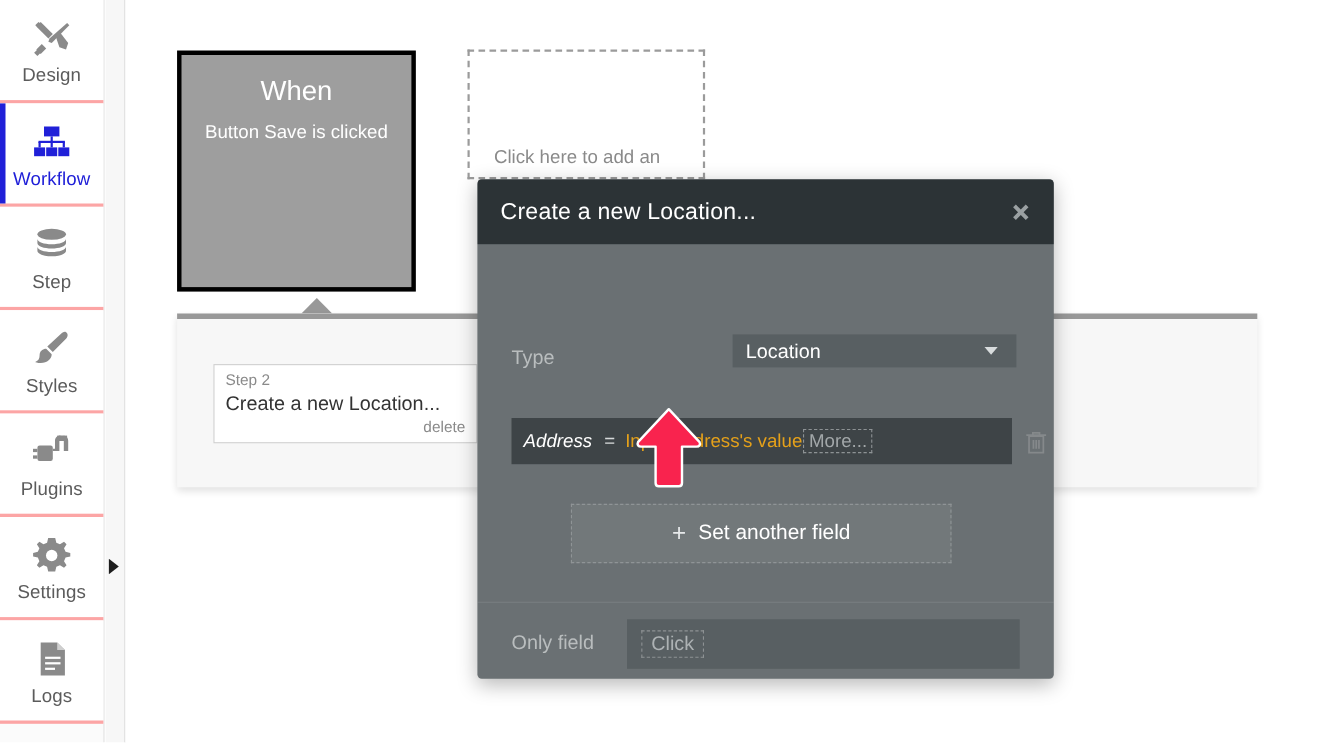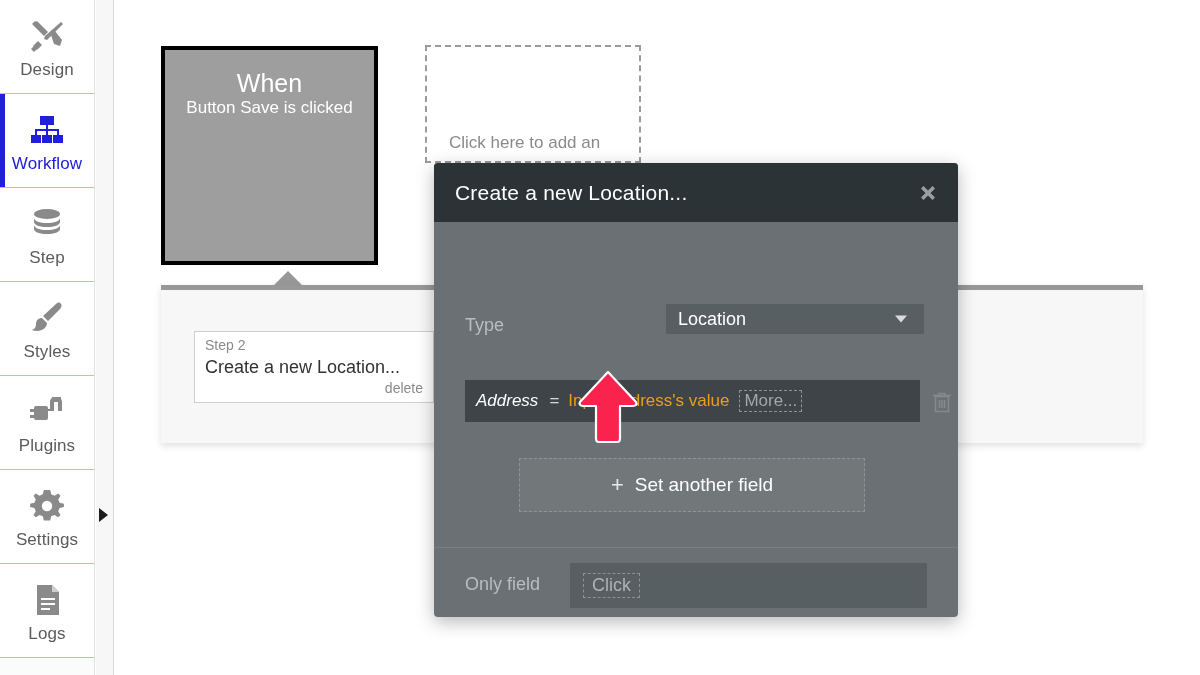--- a/index.html
+++ b/index.html
@@ -15,21 +15,21 @@
   #sidebar {
     position: absolute; left: 0; top: 0;
     width: 95px; height: 675px;
     background: #fbfbfb;
     border-right: 1px solid #e2e2e2;
     display: flex; flex-direction: column;
   }
   .nav-item {
     position: relative;
     height: 94px;
-    border-bottom: 1px solid #fca5a5;
+    border-bottom: 3px solid #fca5a5;
     display: flex; flex-direction: column;
     align-items: center; justify-content: center;
     gap: 4px;
     cursor: pointer;
     background: #ffffff;
   }
   .nav-item .nav-icon { width: 42px; height: 42px; display: flex; align-items: center; justify-content: center; }
   .nav-item .nav-icon svg { display: block; }
   .nav-label {
     font-size: 17px;
@@ -73,21 +73,21 @@
   #when-block {
     position: absolute; left: 47px; top: 46px;
     width: 217px; height: 219px;
     background: #9e9e9e;
     border: 4px solid #000000;
     color: #ffffff;
     text-align: center;
     padding-top: 18px;
   }
   #when-title { font-size: 25px; font-weight: 400; line-height: 1.2; }
-  #when-sub { font-size: 17px; margin-top: 0; line-height: 1.2; }
+  #when-sub { font-size: 17px; margin-top: 12px; line-height: 1.2; }
 
   
   #add-action-box {
     position: absolute; left: 311px; top: 45px;
     width: 216px; height: 118px;
     border: 2px dashed #9b9b9b;
     background: #ffffff;
   }
   #add-action-text {
     position: absolute; left: 22px; bottom: 8px;
@@ -182,21 +182,21 @@
     background: #3e4447;
     display: flex; align-items: center;
     padding-left: 11px;
   }
   #field-name { font-size: 17px; color: #ffffff; font-style: italic; }
   #field-eq { font-size: 17px; color: #d6d9da; margin: 0 9px 0 11px; }
   #field-value { font-size: 17px; color: #e5a11a; cursor: pointer; }
   #field-more {
     font-size: 17px; color: #a2a7a9;
     border: 1px dashed #8d9294;
-    padding: 0 4px; margin-left: 10px;
+    padding: 0 4px; margin-left: 1px;
     cursor: pointer;
   }
   #field-trash {
     position: absolute; left: 497px; top: 168px;
     width: 22px; height: 24px; cursor: pointer;
   }
 
   
   #set-another {
     position: absolute; left: 85px; top: 236px;

